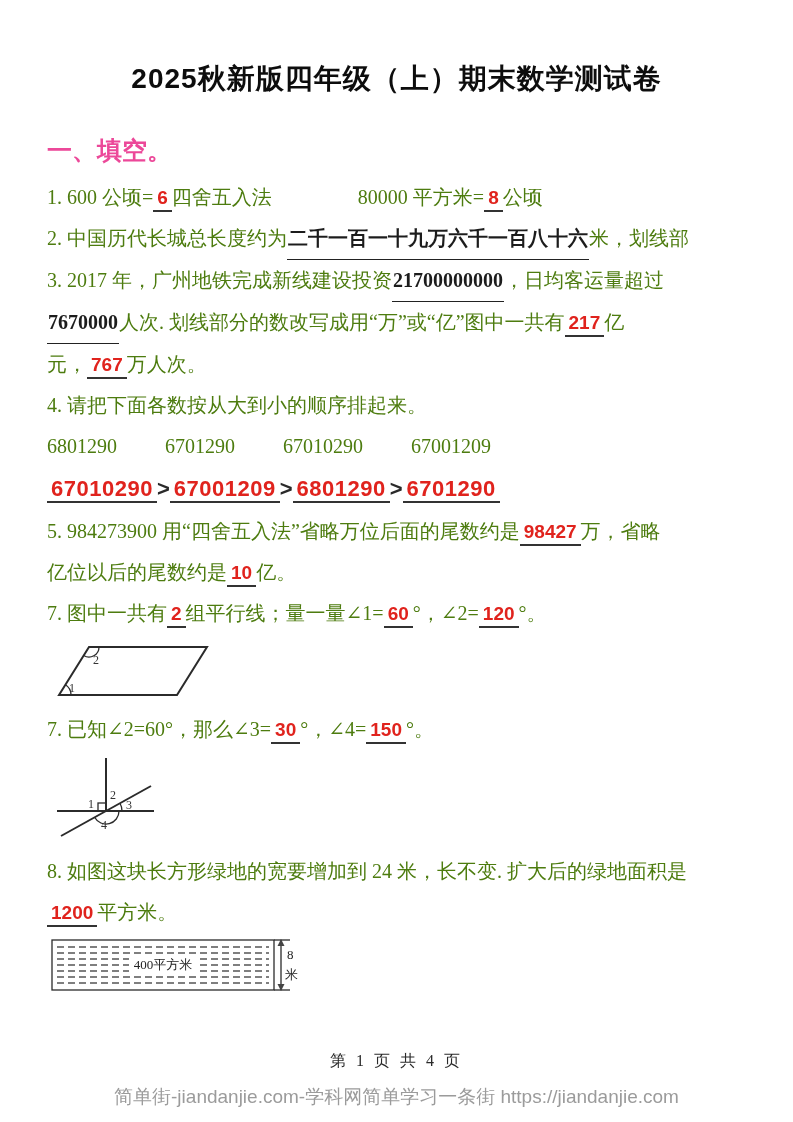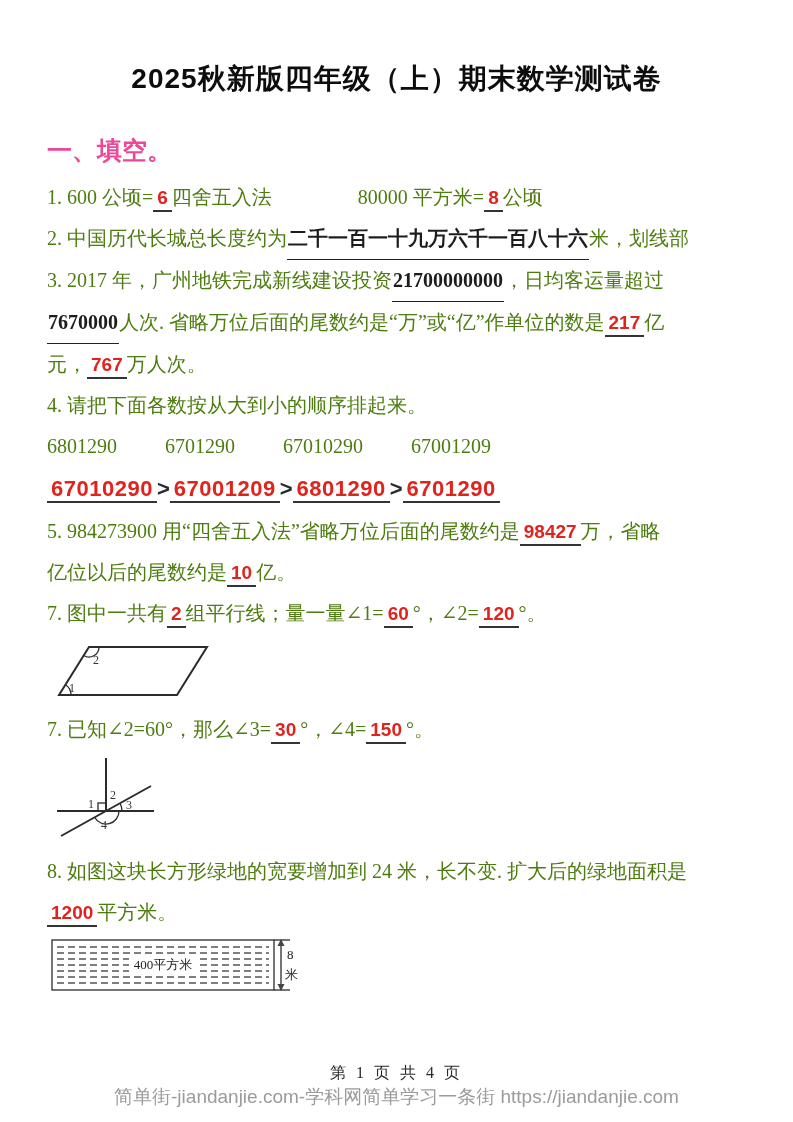--- a/index.html
+++ b/index.html
@@ -35,39 +35,39 @@
     font-family:"Liberation Sans","DejaVu Sans",sans-serif;}
   .fig{display:block;margin:3px 0 2px 2px;}
   .fig .shape{fill:none;stroke:#2b2b2b;stroke-width:2;}
   .fig .thin{stroke-width:1.3;}
   .fig .dash{stroke:#555;stroke-width:1.3;stroke-dasharray:7,4;}
   .fig text{font-size:12px;fill:#333;font-family:"Liberation Serif","DejaVu Serif",serif;}
   .fig .figlabel{font-size:13px;fill:#222;}
   .footer{position:absolute;left:0;right:0;bottom:12px;text-align:center;}
   .footer-page{font-size:16px;letter-spacing:3px;color:#2a2a2a;}
   .footer-site{
-    font-size:19px;color:#9b9b9b;
+    margin-top:12px;font-size:19px;color:#9b9b9b;
     font-family:"Liberation Sans","DejaVu Sans",sans-serif;
   }
 </style>
 </head>
 <body>
 
 <div class="page">
   <div class="content">
 
     <h1 class="title">2025秋新版四年级（上）期末数学测试卷</h1>
 
     <div class="section-heading">一、填空。</div>
 
     <div class="questions">
       <div class="line"><span class="seg seg-n">1. 600 公顷=</span><span class="seg seg-a">6</span><span class="seg seg-n"> 四舍五入法</span><span class="seg seg-g"></span><span class="seg seg-n">80000 平方米=</span><span class="seg seg-a">8</span><span class="seg seg-n"> 公顷</span></div>
       <div class="line"><span class="seg seg-n">2. 中国历代长城总长度约为</span><span class="seg seg-u">二千一百一十九万六千一百八十六</span><span class="seg seg-n">米，划线部</span></div>
       <div class="line"><span class="seg seg-n">3. 2017 年，广州地铁完成新线建设投资 </span><span class="seg seg-u">21700000000</span><span class="seg seg-n">，日均客运量超过</span></div>
-      <div class="line"><span class="seg seg-u">7670000</span><span class="seg seg-n"> 人次. 省略万位后面的尾数约是“万”或“亿”作单位的数是 </span><span class="seg seg-a">217</span><span class="seg seg-n"> 亿</span></div>
+      <div class="line"><span class="seg seg-u">7670000</span><span class="seg seg-n"> 人次. 划线部分的数改写成用“万”或“亿”图中一共有 </span><span class="seg seg-a">217</span><span class="seg seg-n"> 亿</span></div>
       <div class="line"><span class="seg seg-n">元，</span><span class="seg seg-a">767</span><span class="seg seg-n"> 万人次。</span></div>
       <div class="line"><span class="seg seg-n">4. 请把下面各数按从大到小的顺序排起来。</span></div>
       <div class="line"><span class="seg seg-n">6801290</span><span class="seg seg-gs"></span><span class="seg seg-n">6701290</span><span class="seg seg-gs"></span><span class="seg seg-n">67010290</span><span class="seg seg-gs"></span><span class="seg seg-n">67001209</span></div>
       <div class="line answers-row"><span class="seg seg-a">67010290</span><span class="seg seg-n">&gt;</span><span class="seg seg-a">67001209</span><span class="seg seg-n">&gt;</span><span class="seg seg-a">6801290</span><span class="seg seg-n">&gt;</span><span class="seg seg-a">6701290</span></div>
       <div class="line"><span class="seg seg-n">5. 984273900 用“四舍五入法”省略万位后面的尾数约是 </span><span class="seg seg-a">98427</span><span class="seg seg-n"> 万，省略</span></div>
       <div class="line"><span class="seg seg-n">亿位以后的尾数约是 </span><span class="seg seg-a">10</span><span class="seg seg-n"> 亿。</span></div>
       <div class="line"><span class="seg seg-n">7. 图中一共有 </span><span class="seg seg-a">2</span><span class="seg seg-n"> 组平行线；量一量∠1=</span><span class="seg seg-a">60</span><span class="seg seg-n">°，∠2=</span><span class="seg seg-a">120</span><span class="seg seg-n">°。</span></div>
 
       <svg class="fig" width="172" height="70" viewBox="0 0 172 70">
         <polygon class="shape" points="10,58 40,10 158,10 128,58"></polygon>

